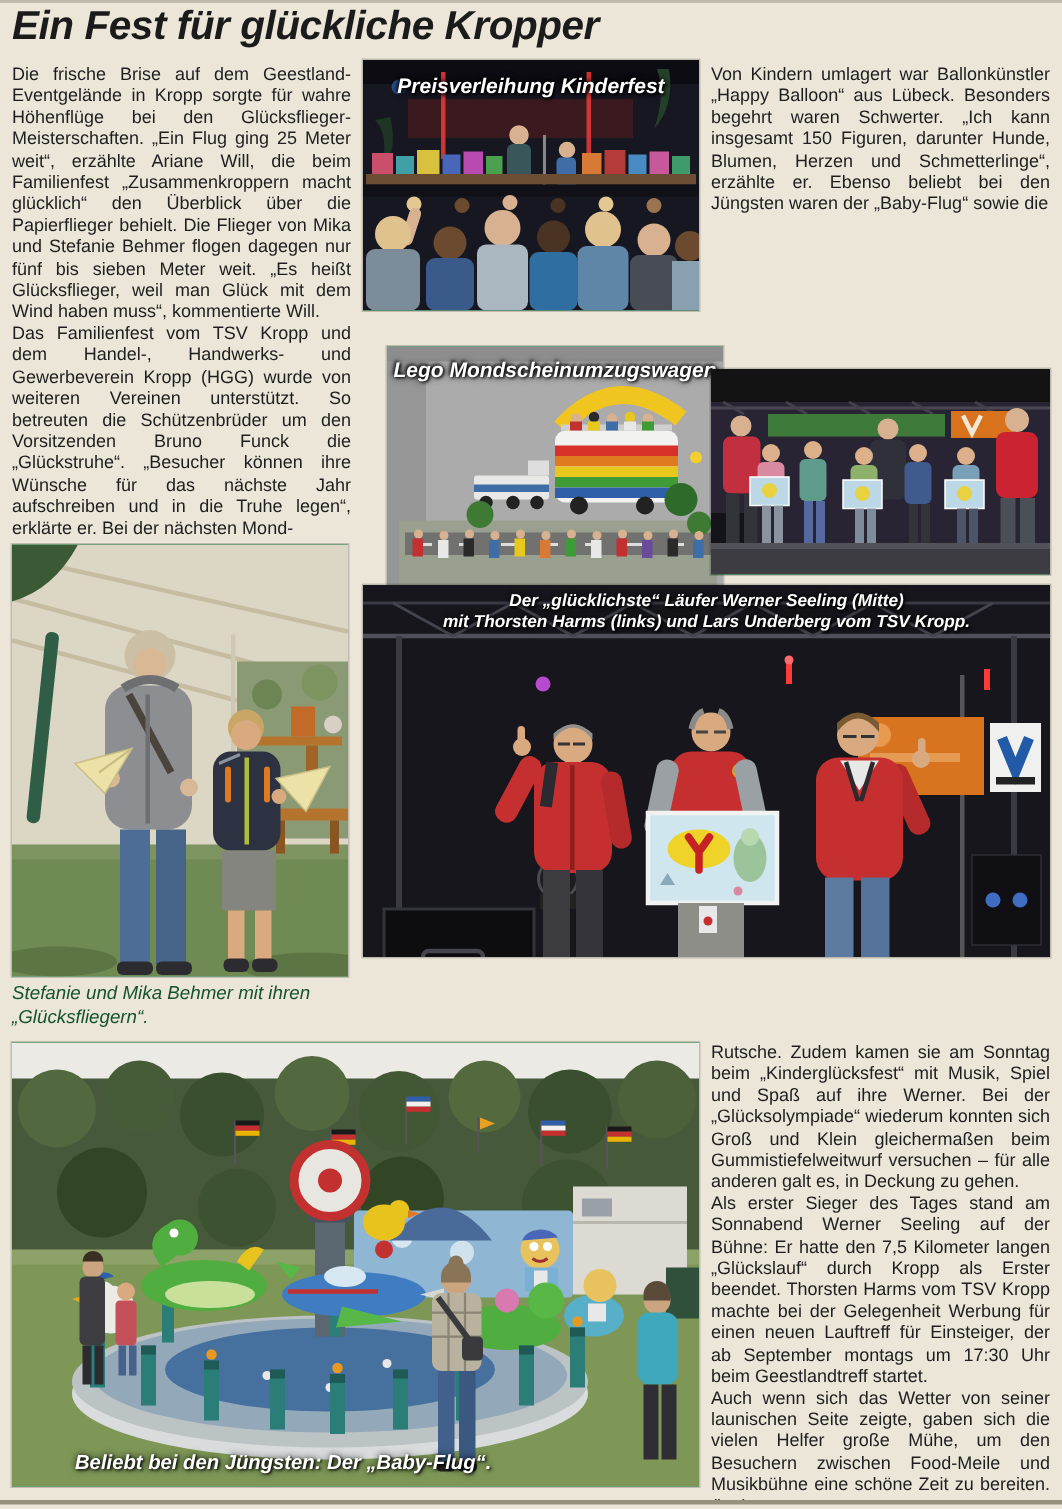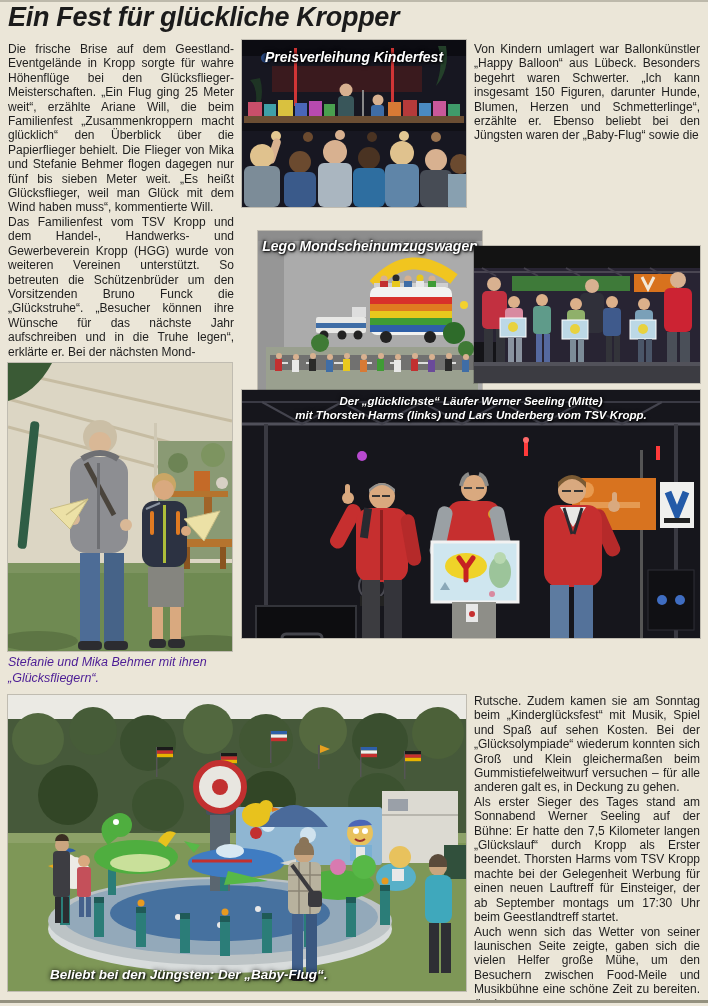--- a/index.html
+++ b/index.html
@@ -28,42 +28,42 @@
           text-shadow:1px 1px 2px #000,-1px -1px 2px rgba(0,0,0,.7),0 0 5px rgba(0,0,0,.9);}
   #photo-kinderfest .banner{top:9px;}
   #photo-lego .banner{top:7px;}
   #photo-olympiade .banner{top:3px;font-size:13px;}
   .banner-two{position:absolute;left:0;right:0;top:4px;text-align:center;color:#fff;
           font-weight:700;font-style:italic;font-size:11.5px;line-height:14px;
           text-shadow:1px 1px 2px #000,0 0 4px rgba(0,0,0,.9);}
   .banner-bl{position:absolute;left:14px;bottom:9px;color:#fff;font-weight:700;font-style:italic;
           font-size:13.5px;text-shadow:1px 1px 2px #000,0 0 5px rgba(0,0,0,.9);margin-left:28px;}
   .caption-below{position:absolute;left:8px;top:655px;width:224px;font-style:italic;
-          font-size:12.5px;line-height:15.5px;color:#4c1d95;}
+          font-size:12.5px;line-height:15.5px;color:#14532d;}
 </style>
 </head>
 <body>
 
 <div class="page">
   <div class="rule-top"></div>
   <div class="rule-bottom"></div>
 
   <h1 class="headline">Ein Fest für glückliche Kropper</h1>
 
   <div class="textcol" id="col-left">
     <p>Die frische Brise auf dem Geestland-Eventgelände in Kropp sorgte für wahre Höhenflüge bei den Glücksflieger-Meisterschaften. „Ein Flug ging 25 Meter weit“, erzählte Ariane Will, die beim Familienfest „Zusammenkroppern macht glücklich“ den Überblick über die Papierflieger behielt. Die Flieger von Mika und Stefanie Behmer flogen dagegen nur fünf bis sieben Meter weit. „Es heißt Glücksflieger, weil man Glück mit dem Wind haben muss“, kommentierte Will.</p>
     <p>Das Familienfest vom TSV Kropp und dem Handel-, Handwerks- und Gewerbeverein Kropp (HGG) wurde von weiteren Vereinen unterstützt. So betreuten die Schützenbrüder um den Vorsitzenden Bruno Funck die „Glückstruhe“. „Besucher können ihre Wünsche für das nächste Jahr aufschreiben und in die Truhe legen“, erklärte er. Bei der nächsten Mond-</p>
   </div>
 
   <div class="textcol" id="col-right-top">
     <p>Von Kindern umlagert war Ballonkünstler „Happy Balloon“ aus Lübeck. Besonders begehrt waren Schwerter. „Ich kann insgesamt 150 Figuren, darunter Hunde, Blumen, Herzen und Schmetterlinge“, erzählte er. Ebenso beliebt bei den Jüngsten waren der „Baby-Flug“ sowie die</p>
   </div>
 
   <div class="textcol" id="col-right-bottom">
-    <p>Rutsche. Zudem kamen sie am Sonntag beim „Kinderglücksfest“ mit Musik, Spiel und Spaß auf sehen Kosten. Bei der „Glücksolympiade“ wiederum konnten sich Groß und Klein gleichermaßen beim Gummistiefelweitwurf versuchen – für alle anderen galt es, in Deckung zu gehen.</p>
+    <p>Rutsche. Zudem kamen sie am Sonntag beim „Kinderglücksfest“ mit Musik, Spiel und Spaß auf ihre Werner. Bei der „Glücksolympiade“ wiederum konnten sich Groß und Klein gleichermaßen beim Gummistiefelweitwurf versuchen – für alle anderen galt es, in Deckung zu gehen.</p>
     <p>Als erster Sieger des Tages stand am Sonnabend Werner Seeling auf der Bühne: Er hatte den 7,5 Kilometer langen „Glückslauf“ durch Kropp als Erster beendet. Thorsten Harms vom TSV Kropp machte bei der Gelegenheit Werbung für einen neuen Lauftreff für Einsteiger, der ab September montags um 17:30 Uhr beim Geestlandtreff startet.</p>
     <p>Auch wenn sich das Wetter von seiner launischen Seite zeigte, gaben sich die vielen Helfer große Mühe, um den Besuchern zwischen Food-Meile und Musikbühne eine schöne Zeit zu bereiten. (kra)</p>
   </div>
 
   <figure class="photo" id="photo-kinderfest" style="margin:0">
     <svg viewBox="0 0 224 167" width="224" height="167">
       <rect width="224" height="167" fill="#171721"></rect>
       <rect width="224" height="16" fill="#0c0c12"></rect>
       <rect x="30" y="26" width="150" height="26" fill="#571d1d" opacity="0.55"></rect>
       <rect x="52" y="8" width="3" height="58" fill="#e23838" opacity="0.9"></rect>

